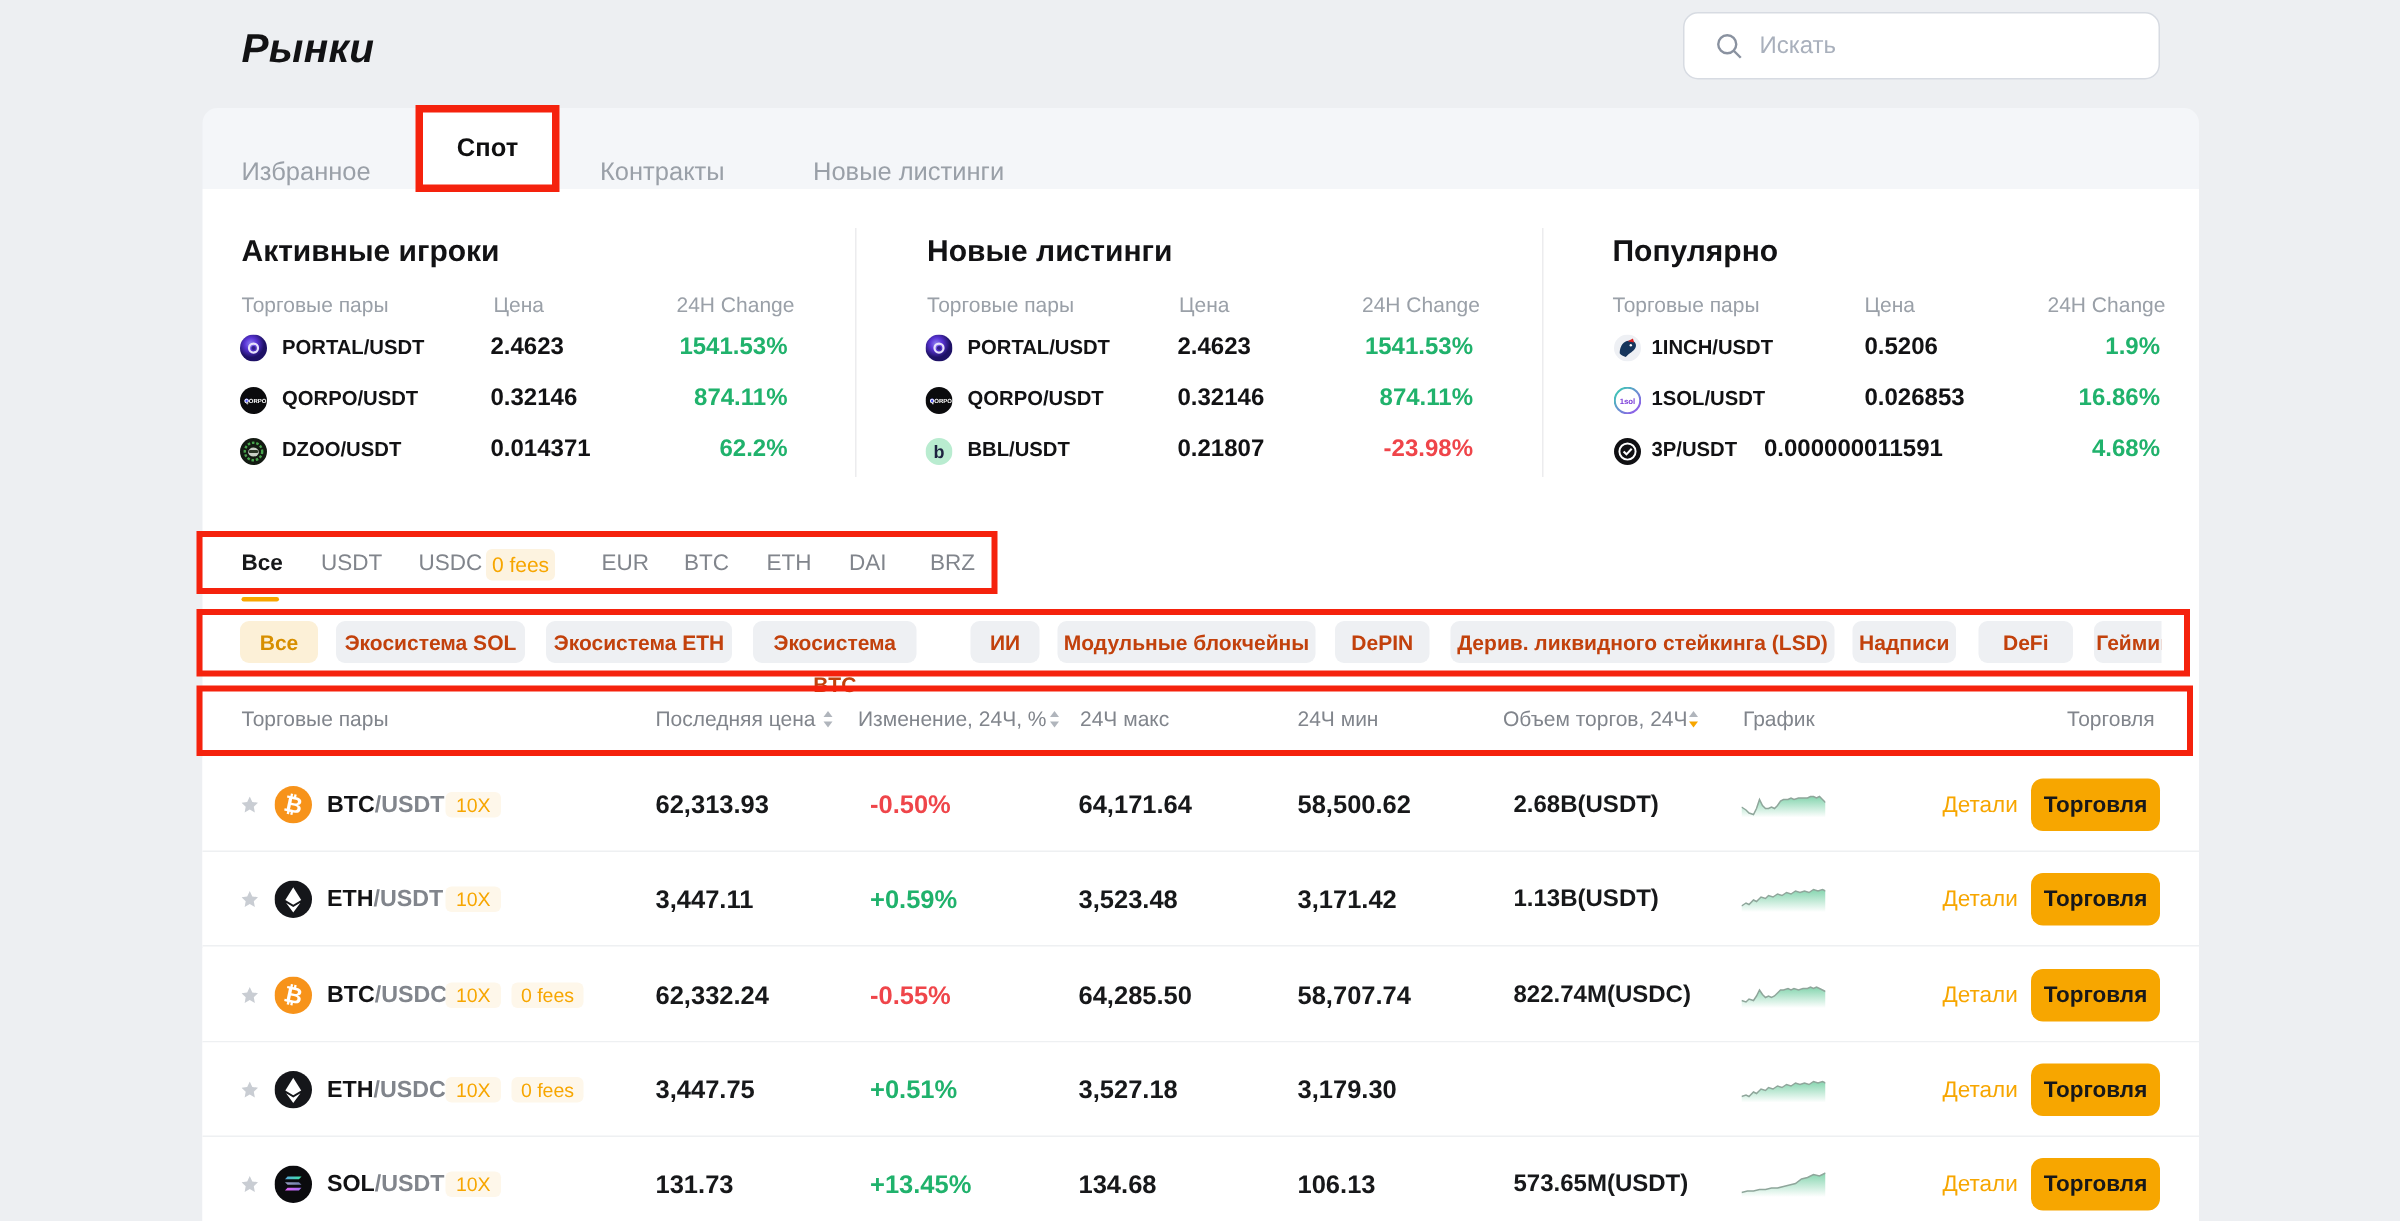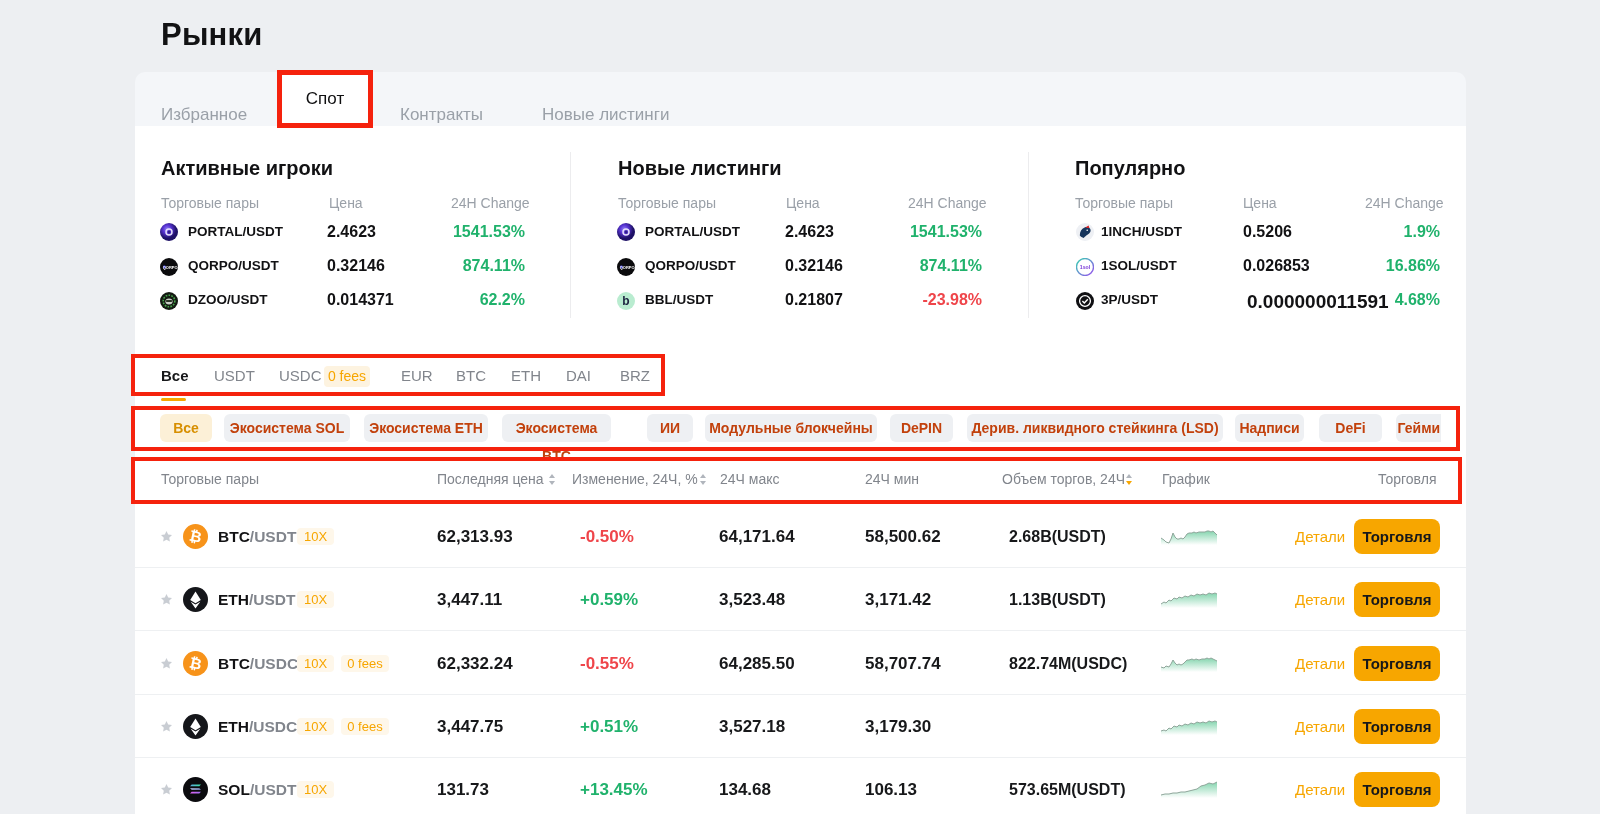--- a/index.html
+++ b/index.html
@@ -2,29 +2,29 @@
 <html><head>
 <meta charset="utf-8">
 <style>
 * { margin:0; padding:0; box-sizing:border-box; }
 html,body { width:1600px; height:814px; }
 #page { position:relative; width:1600px; height:814px; background:#edeff2; overflow:hidden;
   font-family:"Liberation Sans", sans-serif; color:#121214; }
 .abs { position:absolute; }
 
 
-#title { left:161px; top:17px; font-size:31px; font-weight:bold; letter-spacing:0.2px; }
+#title { left:161px; top:17px; font-size:27px; font-weight:bold; letter-spacing:0.2px;font-style:italic; }
 #search { left:1122px; top:8px; width:318px; height:45px; background:#fff; border:1px solid #d7dbe2; border-radius:10px; }
 #search .ph { position:absolute; left:50px; top:13px; font-size:16px; color:#a9b0bc; }
 
 
 #tabbar { left:135px; top:72px; width:1331px; height:54px; background:#f4f6f9; border-radius:10px 10px 0 0; }
 .tab { position:absolute; top:88px; height:54px; line-height:54px; font-size:17px; color:#9aa0a8; }
 #spotbox { z-index:5; left:277px; top:70px; width:96px; height:58px; background:#fff; border:5px solid #f5220d; text-align:center; }
-#spotbox span { display:block; line-height:48px; font-size:17px; font-weight:normal; color:#0f0f10; }
+#spotbox span { display:block; line-height:48px; font-size:17px; font-weight:bold; color:#0f0f10; }
 
 
 #content { left:135px; top:126px; width:1331px; height:688px; background:#fff; }
 
 
 .mtitle { font-size:20px; font-weight:bold; top:157px; }
 .mhead { font-size:14px; color:#9aa0a8; top:195px; }
 .mpair { font-size:13.5px; font-weight:600; }
 .mprice { font-size:16px; font-weight:bold;text-align:right; }
 .mchg { font-size:16px; font-weight:bold; text-align:right; }
@@ -64,20 +64,27 @@
 .det { font-size:15px; color:#f7a600; }
 .btn { position:absolute; left:1219px; top:14px; width:86px; height:35px; background:#f7a600; border-radius:8px; text-align:center; line-height:35px; font-size:15px; font-weight:bold; color:#17181a; }
 .star { position:absolute; left:26px; top:26px; }
 .coin { position:absolute; left:48px; top:19px; width:25px; height:25px; }
 .spark { position:absolute; left:1026px; top:22px; }
 </style>
 </head>
 <body>
 <div id="page">
   <div class="abs" id="title">Рынки</div>
+  <div class="abs" id="search">
+    <svg style="position:absolute;left:20px;top:12px" width="20" height="20" viewBox="0 0 20 20">
+      <circle cx="8.5" cy="8.5" r="6" fill="none" stroke="#8a92a0" stroke-width="1.6"></circle>
+      <line x1="13" y1="13" x2="17.5" y2="17.5" stroke="#8a92a0" stroke-width="1.6"></line>
+    </svg>
+    <span class="ph">Искать</span>
+  </div>
   <div class="abs" id="tabbar"></div>
   <div class="tab" style="left:161px">Избранное</div>
   <div class="tab" style="left:400px">Контракты</div>
   <div class="tab" style="left:542px">Новые листинги</div>
   <div class="abs" id="spotbox">
       <span>Спот</span>
     </div>
   <div class="abs" id="content"></div>
 
   <div class="abs mtitle" style="left:161px">Активные игроки</div>
@@ -199,21 +206,21 @@
   <div class="abs mchg green" style="right:160px;top:257px">16.86%</div>
 
   <div class="abs" style="left:1076px;top:292px">
     <svg width="18" height="18" viewBox="0 0 18 18">
         <circle cx="9" cy="9" r="9" fill="#101013"></circle>
         <circle cx="9" cy="9" r="5.4" fill="none" stroke="#fff" stroke-width="1.3"></circle>
         <path d="M6.4 9 L8.3 10.9 L11.8 7.2" fill="none" stroke="#fff" stroke-width="1.4"></path>
       </svg>
   </div>
   <div class="abs mpair" style="left:1101px;top:292px">3P/USDT</div>
-  <div class="abs mprice" style="left:1247px;top:291px;font-size:19px">0.000000011591</div>
+  <div class="abs mprice" style="left:1176px;top:291px;font-size:16px">0.000000011591</div>
   <div class="abs mchg green" style="right:160px;top:291px">4.68%</div>
 
   <div class="abs frow on" style="left:161px">Все</div>
   <div class="abs frow" style="left:214px">USDT</div>
   <div class="abs frow" style="left:279px">USDC</div>
   <div class="abs" id="zerofees1">0 fees</div>
   <div class="abs frow" style="left:401px">EUR</div>
   <div class="abs frow" style="left:456px">BTC</div>
   <div class="abs frow" style="left:511px">ETH</div>
   <div class="abs frow" style="left:566px">DAI</div>

